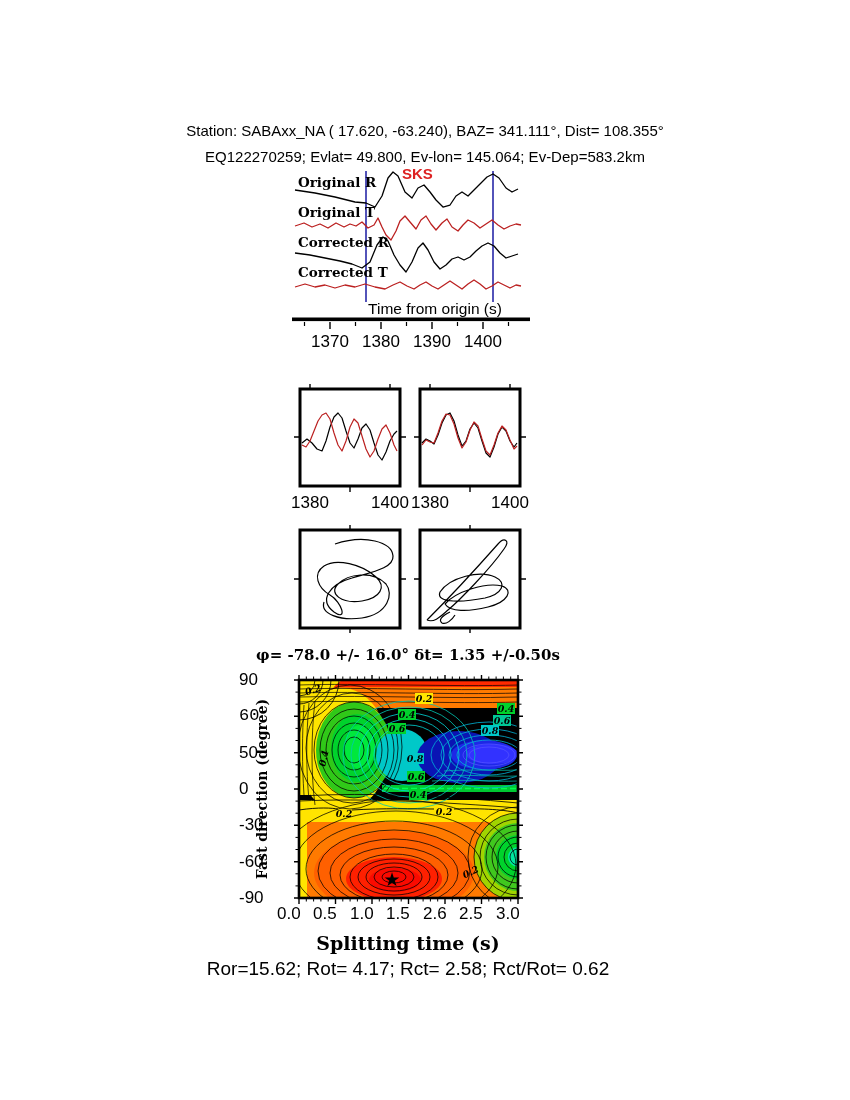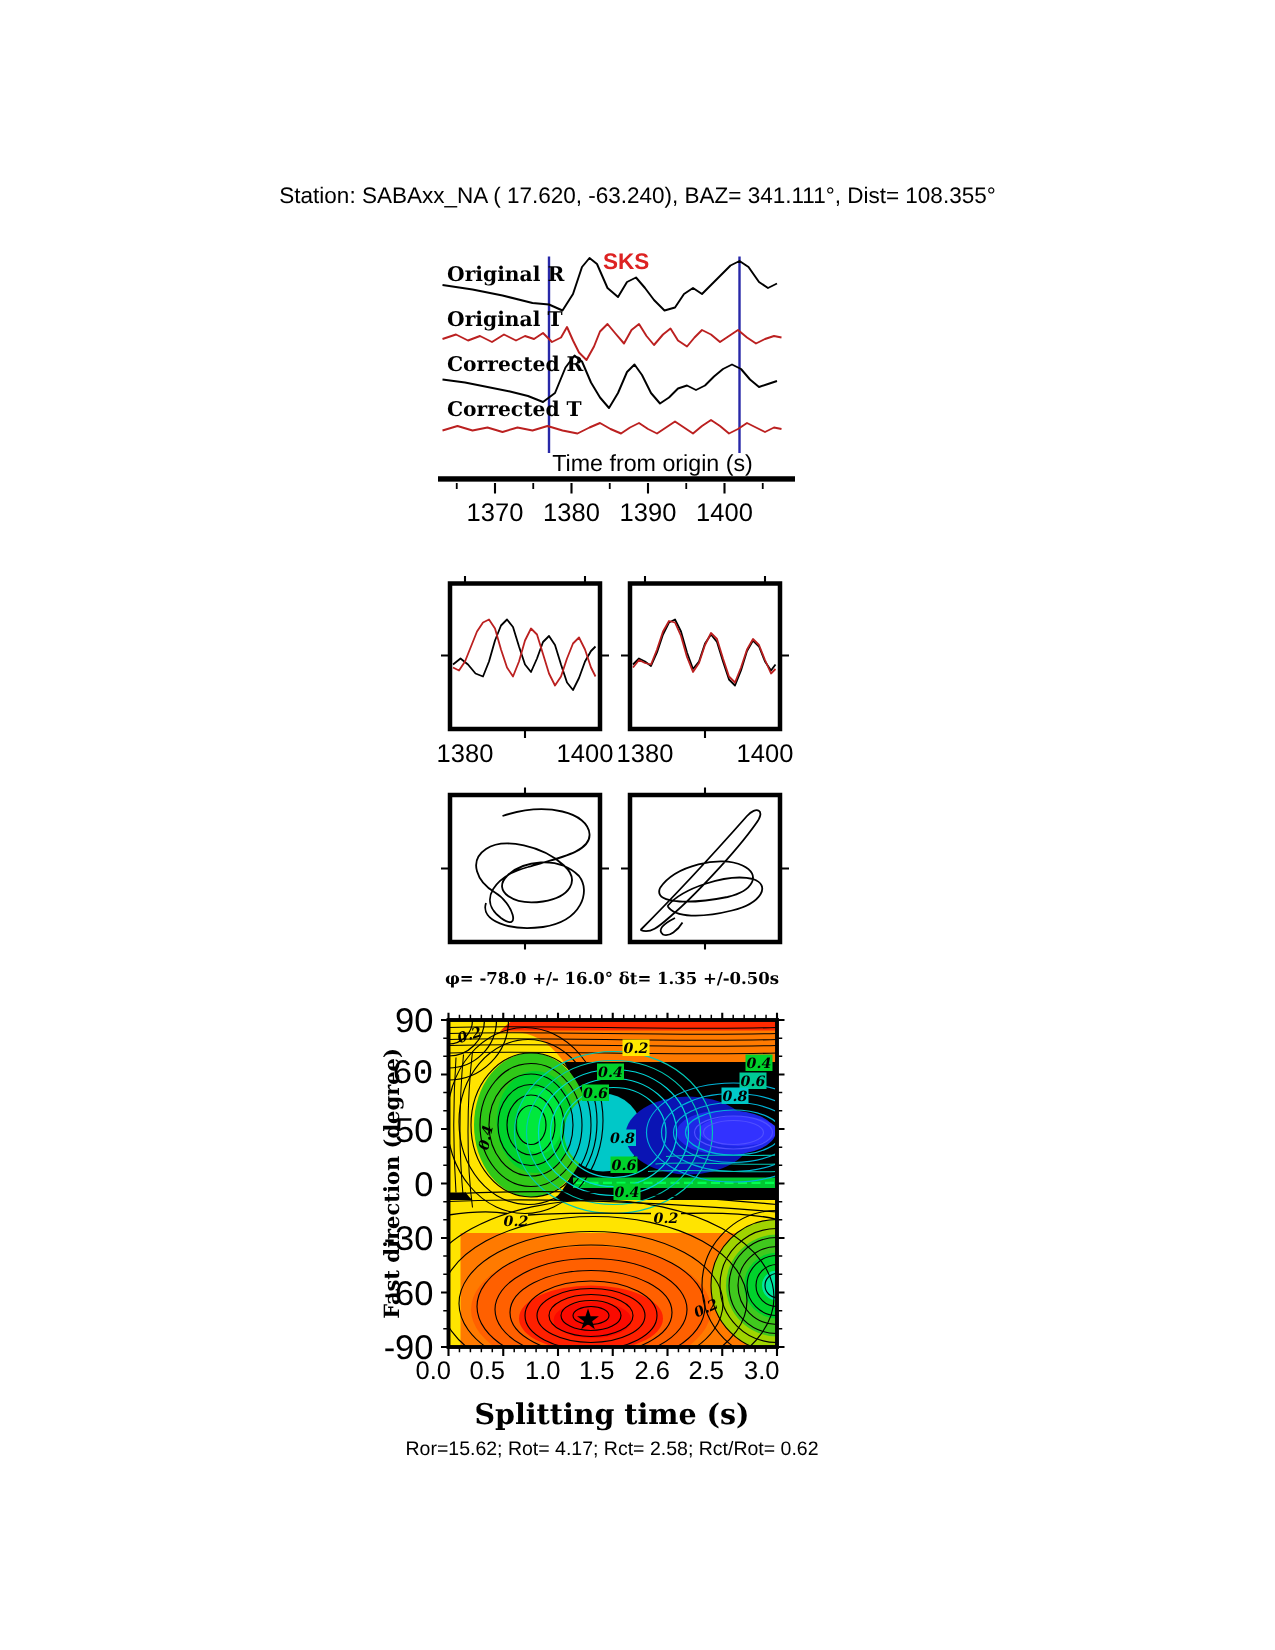--- a/index.html
+++ b/index.html
@@ -1,30 +1,31 @@
 <!DOCTYPE html>
 <html><head>
 <meta charset="utf-8">
 <style>
   html,body{margin:0;padding:0;background:#888;}
   #page{position:relative;width:850px;height:1100px;background:#ffffff;margin:0 auto;
         font-family:"Liberation Sans",sans-serif;overflow:hidden;padding-left:17px;}
   .abs{position:absolute;}
   .ctr{text-align:center;}
   .hdr{width:850px;left:0;font-size:15px;color:#000;letter-spacing:0;}
-  .ytick{left:239px;width:50px;text-align:right;font-size:23px;height:20px;line-height:20px;}
+  .ytick{left:239px;width:50px;text-align:left;font-size:17px;height:20px;line-height:20px;}
   .xtick{width:44px;text-align:left;font-size:17px;top:904px;}
   .serifb{font-family:"DejaVu Serif",serif;font-weight:bold;}
   svg text{user-select:none;}
 </style>
 </head>
 <body>
 <div id="page">
 
 <div class="abs hdr ctr" style="top:122px;">Station: SABAxx_NA (  17.620,  -63.240), BAZ=  341.111°, Dist=  108.355°</div>
+<div class="abs hdr ctr" style="top:148px;">EQ122270259; Evlat=  49.800, Ev-lon= 145.064; Ev-Dep=583.2km</div>
 
 <svg class="abs" style="left:290px;top:165px;" width="245" height="195" viewBox="0 0 245 195">
 
   <line x1="76" y1="6" x2="76" y2="137" stroke="#2828a8" stroke-width="1.6"></line>
   <line x1="203" y1="6" x2="203" y2="137" stroke="#2828a8" stroke-width="1.6"></line>
 
   <polyline fill="none" stroke="#000" stroke-width="1.3" stroke-linejoin="round" points="5,25 25,28 45,32 65,37 76,38 85,42 92,31 98,13 103,7 108,11 115,27 122,33 128,23 134,20 140,27 146,35 153,42 160,40 166,31 172,27 178,31 183,26 190,19 197,12 203,9 209,13 216,23 222,27 228,24"></polyline>
   <polyline fill="none" stroke="#bb2020" stroke-width="1.3" stroke-linejoin="round" points="5,61 14,58 22,62 30,59 38,63 46,58 54,62 60,59 66,61 72,57 78,63 84,60 88,53 92,62 96,70 101,75 106,66 110,56 115,51 120,57 126,64 131,55 136,51 141,59 146,65 152,58 157,54 162,62 168,66 173,60 178,55 184,58 190,63 196,59 202,55 208,60 214,64 220,61 226,59 231,60"></polyline>
   <polyline fill="none" stroke="#000" stroke-width="1.3" stroke-linejoin="round" points="5,88 20,90 35,93 50,96 62,99 72,103 80,97 87,80 93,72 98,76 104,90 110,100 116,107 122,97 128,83 133,78 138,85 144,97 150,104 156,100 162,94 168,92 174,95 180,92 186,86 192,81 198,78 204,81 210,88 216,93 222,91 228,89"></polyline>
   <polyline fill="none" stroke="#bb2020" stroke-width="1.3" stroke-linejoin="round" points="5,122 15,119 25,122 35,120 45,123 55,120 65,122 75,119 85,122 95,124 103,120 110,117 117,121 124,124 130,120 136,117 142,121 148,124 154,120 160,116 166,120 172,124 178,119 184,115 190,119 196,124 202,121 208,117 214,120 220,123 226,120 231,121"></polyline>
@@ -61,21 +62,21 @@
 </svg>
 
 <svg class="abs" style="left:290px;top:522px;" width="245" height="122" viewBox="0 0 245 122">
   <path d="M60 8v-5M180 8v-5M60 106v5M180 106v5M10 57h-6M110 57h6M130 57h-6M230 57h6" stroke="#000" stroke-width="1.4"></path>
   <rect x="10" y="8" width="100" height="98" fill="none" stroke="#000" stroke-width="3"></rect>
   <rect x="130" y="8" width="100" height="98" fill="none" stroke="#000" stroke-width="3"></rect>
   <path fill="none" stroke="#000" stroke-width="1.2" d="M45,22 C75,12 102,20 103,34 C104,46 82,50 62,56 C40,62 28,78 44,90 C58,100 52,80 40,73 C28,66 22,52 34,44 C46,36 72,42 86,55 C97,65 90,76 72,79 C52,82 38,72 48,62 C58,52 82,48 96,62 C104,72 98,92 72,96 C50,99 30,92 34,80"></path>
   <path fill="none" stroke="#000" stroke-width="1.2" d="M137,98 C155,80 185,48 208,22 C214,15 221,18 214,27 C200,47 170,78 158,88 C150,95 144,101 137,98 M150,70 C160,55 190,48 205,55 C218,61 212,72 195,76 C175,80 145,82 150,70 M155,82 C165,70 195,60 212,64 C224,68 218,80 198,85 C178,90 160,90 155,82 M160,90 C152,94 148,98 152,101 C156,103 162,98 165,93"></path>
 </svg>
 
-<div class="abs ctr serifb" style="left:208px;top:646px;width:400px;font-size:11px;">φ= -78.0 +/- 16.0° δt= 1.35 +/-0.50s</div>
+<div class="abs ctr serifb" style="left:208px;top:646px;width:400px;font-size:15px;">φ= -78.0 +/- 16.0° δt= 1.35 +/-0.50s</div>
 <div class="abs serifb" style="left:262px;top:789px;transform:translate(-50%,-50%) rotate(-90deg);font-size:14px;white-space:nowrap;">Fast direction (degree)</div>
 
 <div class="abs ytick" style="top:670px;">90</div>
 <div class="abs ytick" style="top:706px;font-family:Liberation Mono, monospace;">60</div>
 <div class="abs ytick" style="top:743px;">50</div>
 <div class="abs ytick" style="top:779px;">0</div>
 <div class="abs ytick" style="top:815px;">-30</div>
 <div class="abs ytick" style="top:852px;">-60</div>
 <div class="abs ytick" style="top:888px;">-90</div>
 
@@ -216,15 +217,15 @@
 
   <text x="98" y="211" text-anchor="middle" font-size="19" font-family="DejaVu Sans,sans-serif" fill="#000">★</text>
 
   <rect x="5" y="5" width="219" height="218" fill="none" stroke="#000" stroke-width="2.6"></rect>
   <path d="M5 223v6M41.5 223v6M78 223v6M114.5 223v6M151 223v6M187.5 223v6M224 223v6M5 5v-5M41.5 5v-5M78 5v-5M114.5 5v-5M151 5v-5M187.5 5v-5M224 5v-5" stroke="#000" stroke-width="1.4"></path>
   <path d="M12.3 223v3.5M19.6 223v3.5M26.9 223v3.5M34.2 223v3.5M48.8 223v3.5M56.1 223v3.5M63.4 223v3.5M70.7 223v3.5M85.3 223v3.5M92.6 223v3.5M99.9 223v3.5M107.2 223v3.5M121.8 223v3.5M129.1 223v3.5M136.4 223v3.5M143.7 223v3.5M158.3 223v3.5M165.6 223v3.5M172.9 223v3.5M180.2 223v3.5M194.8 223v3.5M202.1 223v3.5M209.4 223v3.5M216.7 223v3.5M12.3 5v-3.5M19.6 5v-3.5M26.9 5v-3.5M34.2 5v-3.5M48.8 5v-3.5M56.1 5v-3.5M63.4 5v-3.5M70.7 5v-3.5M85.3 5v-3.5M92.6 5v-3.5M99.9 5v-3.5M107.2 5v-3.5M121.8 5v-3.5M129.1 5v-3.5M136.4 5v-3.5M143.7 5v-3.5M158.3 5v-3.5M165.6 5v-3.5M172.9 5v-3.5M180.2 5v-3.5M194.8 5v-3.5M202.1 5v-3.5M209.4 5v-3.5M216.7 5v-3.5" stroke="#000" stroke-width="1"></path>
   <path d="M5 5h-5M5 41.3h-5M5 77.7h-5M5 114h-5M5 150.3h-5M5 186.7h-5M5 223h-5M224 5h5M224 41.3h5M224 77.7h5M224 114h5M224 150.3h5M224 186.7h5M224 223h5" stroke="#000" stroke-width="1.4"></path>
   <path d="M5 17.1h-3.5M5 29.2h-3.5M5 53.4h-3.5M5 65.5h-3.5M5 89.8h-3.5M5 101.9h-3.5M5 126.1h-3.5M5 138.2h-3.5M5 162.4h-3.5M5 174.5h-3.5M5 198.8h-3.5M5 210.9h-3.5M224 17.1h3.5M224 29.2h3.5M224 53.4h3.5M224 65.5h3.5M224 89.8h3.5M224 101.9h3.5M224 126.1h3.5M224 138.2h3.5M224 162.4h3.5M224 174.5h3.5M224 198.8h3.5M224 210.9h3.5" stroke="#000" stroke-width="1"></path>
 </svg>
 
-<div class="abs ctr" style="left:8px;top:958px;width:800px;font-size:13px;">Ror=15.62; Rot= 4.17; Rct= 2.58; Rct/Rot= 0.62</div>
+<div class="abs ctr" style="left:8px;top:958px;width:800px;font-size:19px;">Ror=15.62; Rot= 4.17; Rct= 2.58; Rct/Rot= 0.62</div>
 
 </div>
 
 </body></html>

